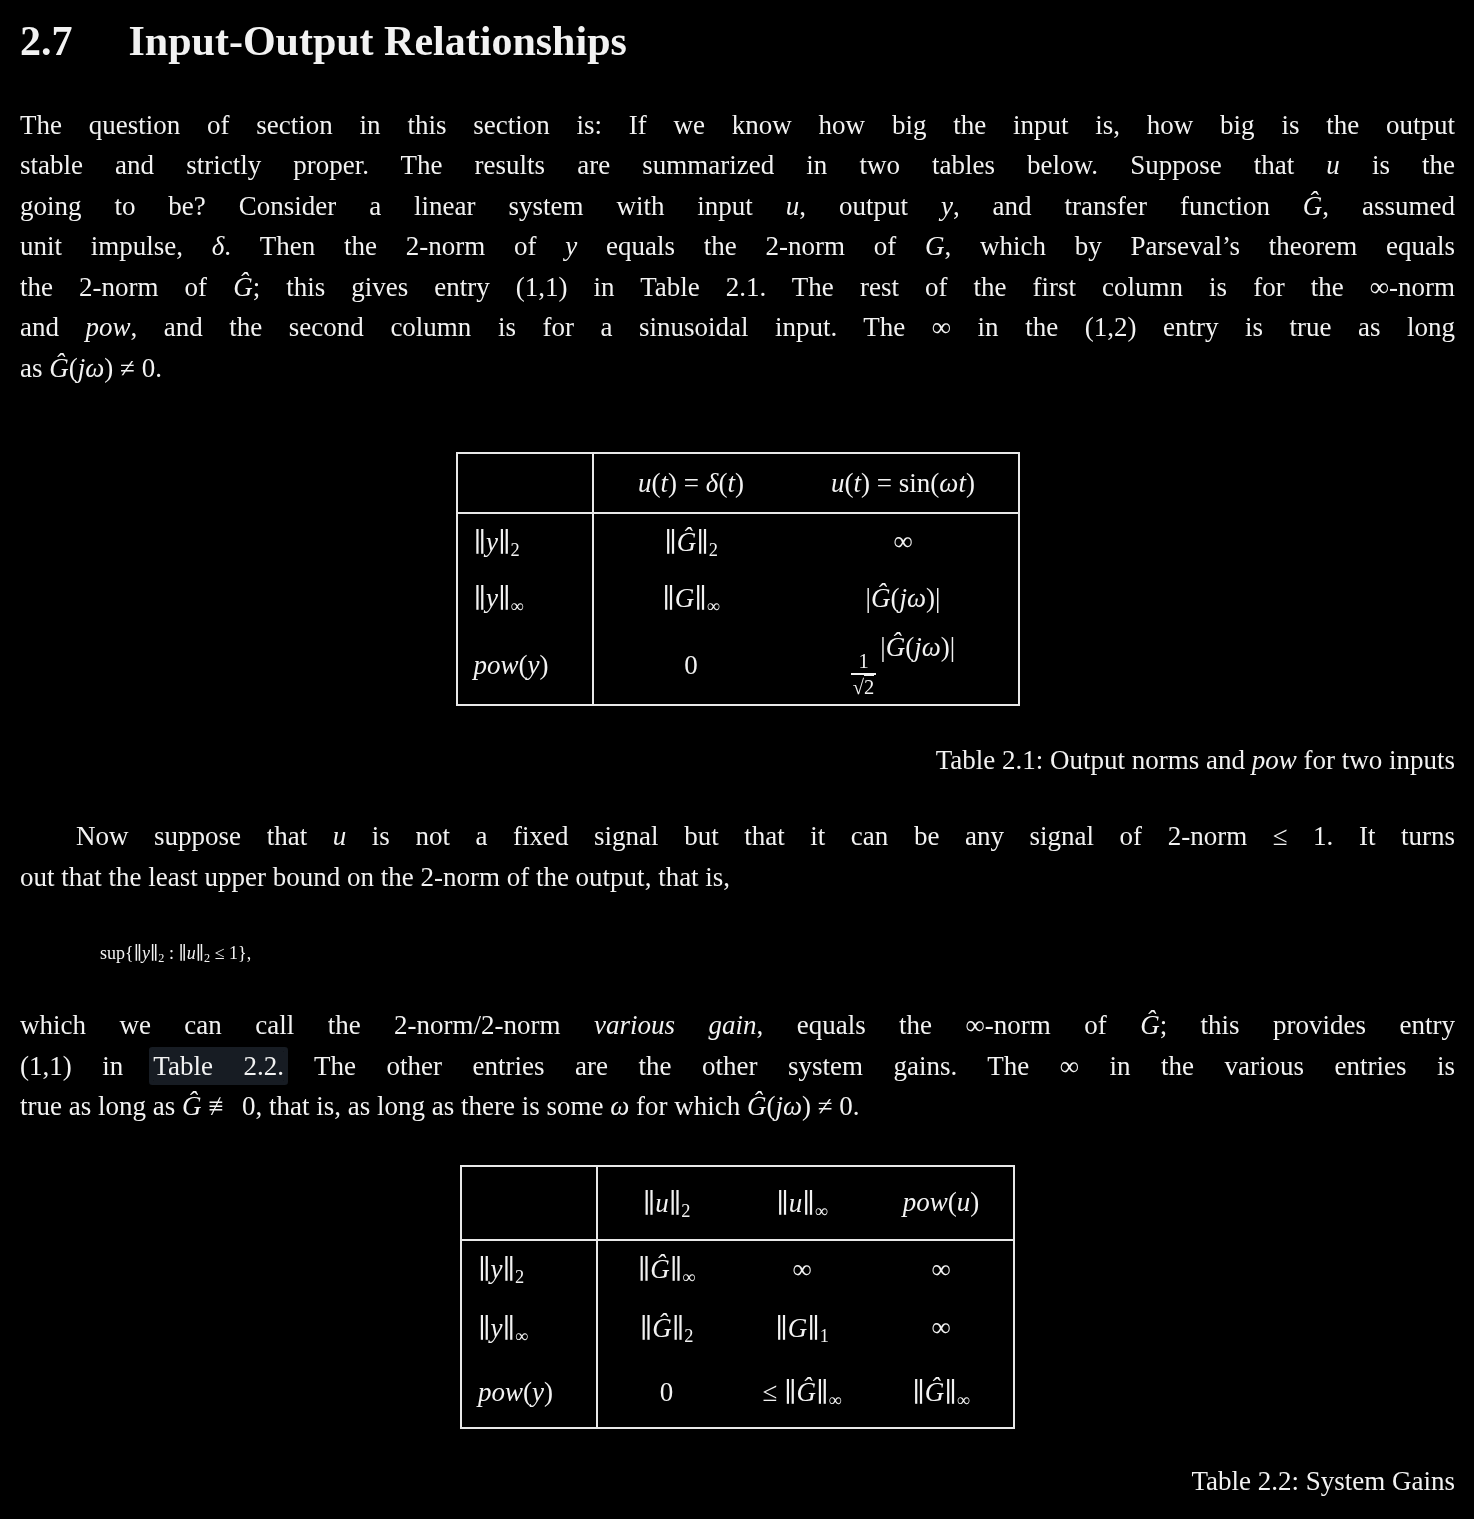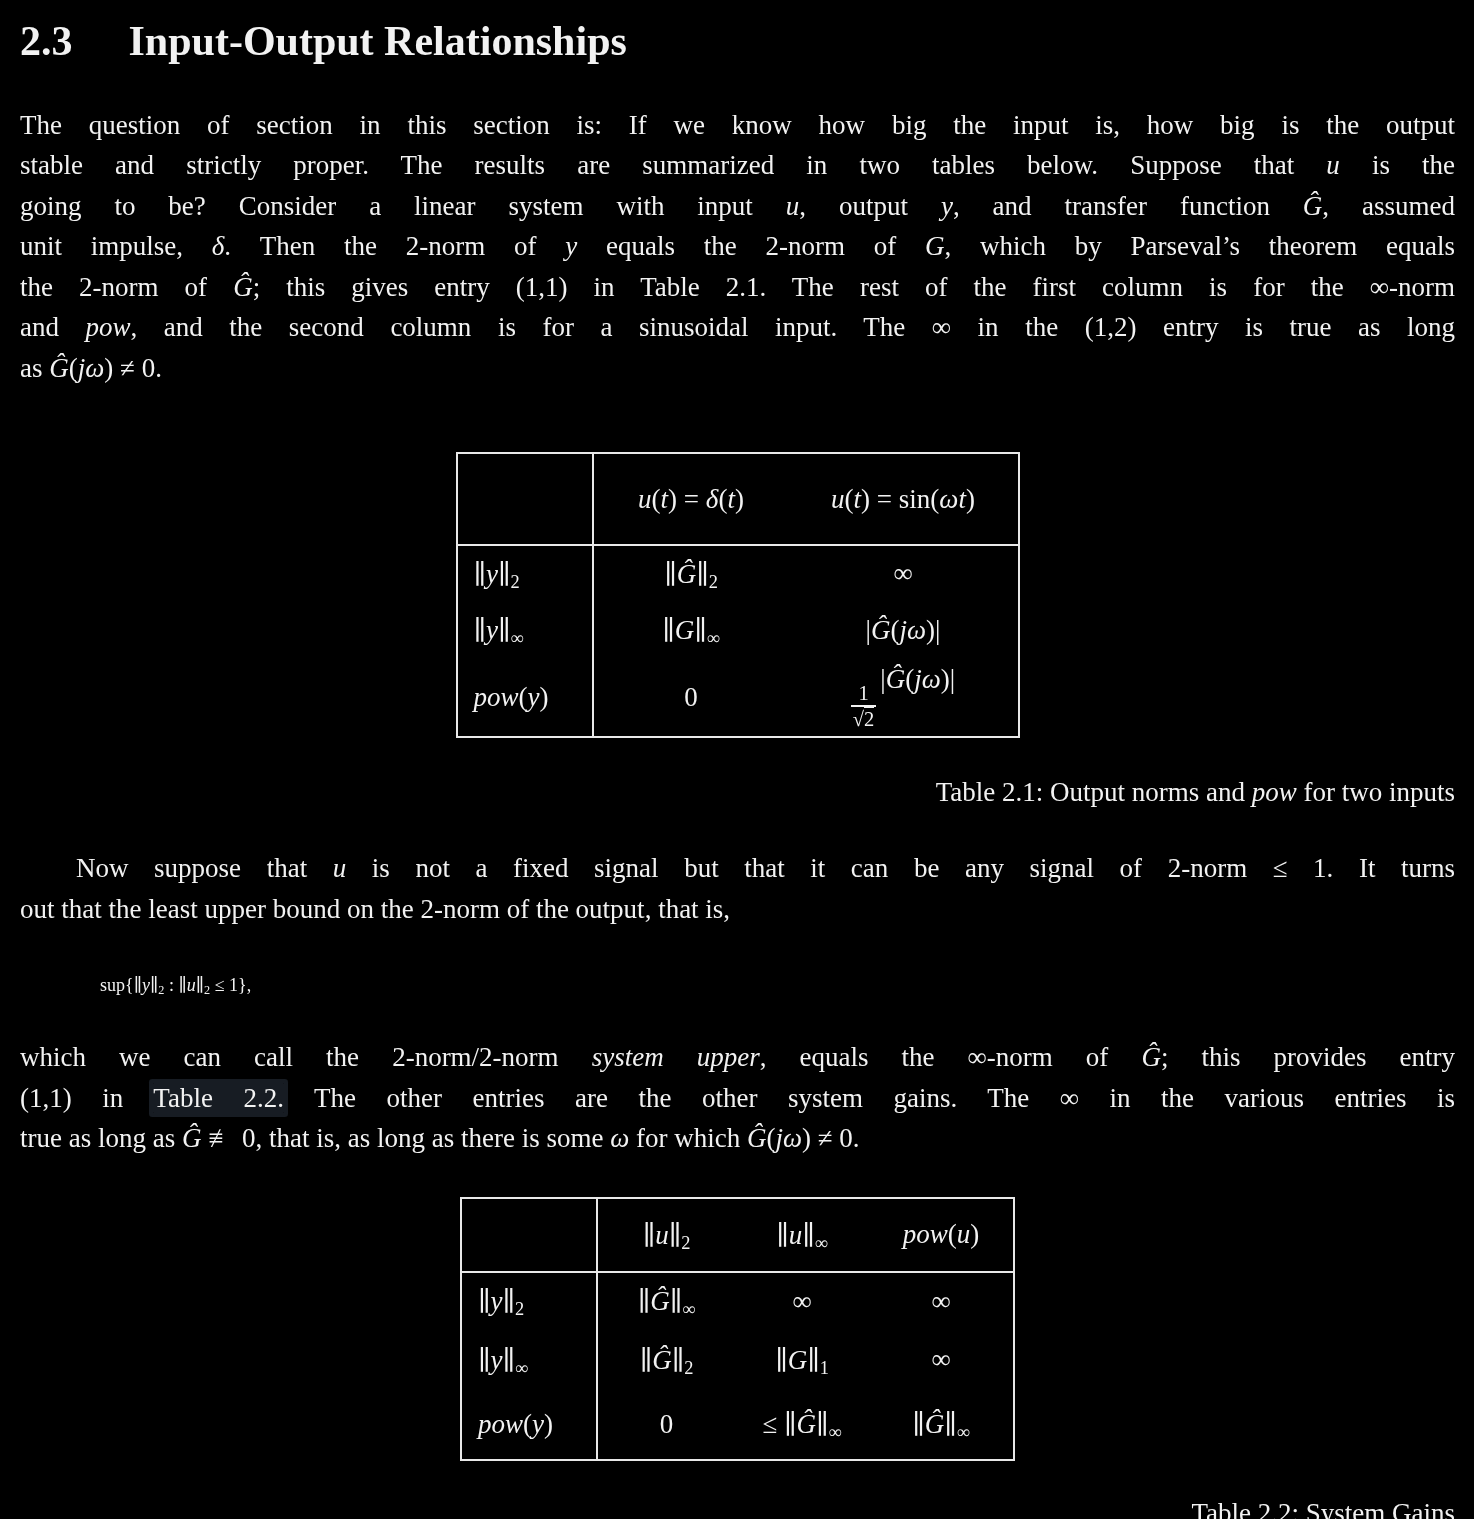--- a/index.html
+++ b/index.html
@@ -20,21 +20,21 @@
   #para2{margin-top:36px;}
   #para2 .line.first{text-indent:56px;}
   #para3{margin-top:28px;}
   .formula{font-size:18px;line-height:48px;margin-top:32px;padding-left:80px;}
   
   .math-table{border-collapse:collapse;margin:0 auto;border:2px solid #e8e8e8;font-size:27px;}
   .math-table td{text-align:center;vertical-align:middle;padding:0 10px;}
   .math-table td.lbl{border-right:2px solid #e8e8e8;text-align:left;padding-left:16px;padding-right:6px;}
   .math-table tr.head td{border-bottom:2px solid #e8e8e8;}
   #table1{margin-top:64px;}
-  #table1 tr.head{height:92px;}
+  #table1 tr.head{height:60px;}
   #table1 tr.r1{height:56px;}
   #table1 tr.r2{height:58px;}
   #table1 tr.r3{height:78px;}
   #table1 col.c0{width:136px;} #table1 col.c1{width:196px;} #table1 col.c2{width:230px;}
   #table2{margin-top:38px;}
   #table2 tr.head{height:74px;}
   #table2 tr.r1{height:58px;}
   #table2 tr.r2{height:60px;}
   #table2 tr.r3{height:70px;}
   #table2 col.c0{width:136px;} #table2 col.c1{width:138px;} #table2 col.c2{width:134px;} #table2 col.c3{width:145px;}
@@ -49,21 +49,21 @@
         font-size:76%;line-height:1.12;margin-right:4px;}
   .frac .fd{border-top:2px solid #f2f2f2;padding:1px 2px 0 2px;}
   .frac .sqn{border-top:1.5px solid #f2f2f2;}
 </style>
 </head>
 <body>
 
 <div class="page">
 
   <div class="heading">
-    <span class="num">2.3</span><span>Input-Output Relationships</span>
+    <span class="num">2.7</span><span>Input-Output Relationships</span>
   </div>
 
   <div class="para" id="para1">
     <div class="line">The question of section in this section is: If we know how big the input is, how big is the output</div>
     <div class="line">stable and strictly proper.  The results are summarized in two tables below.  Suppose that <i>u</i> is the</div>
     <div class="line">going to be?  Consider a linear system with input <i>u</i>, output <i>y</i>, and transfer function <i>Ĝ</i>, assumed</div>
     <div class="line">unit impulse, <i>δ</i>.  Then the 2-norm of <i>y</i> equals the 2-norm of <i>G</i>, which by Parseval’s theorem equals</div>
     <div class="line">the 2-norm of <i>Ĝ</i>; this gives entry (1,1) in Table 2.1.  The rest of the first column is for the ∞-norm</div>
     <div class="line">and <i>pow</i>, and the second column is for a sinusoidal input.  The ∞ in the (1,2) entry is true as long</div>
     <div class="line end">as <i>Ĝ</i>(<i>jω</i>) ≠ 0.</div>
@@ -105,21 +105,21 @@
   <div class="caption" id="cap1">Table 2.1: Output norms and <i>pow</i> for two inputs</div>
 
   <div class="para" id="para2">
     <div class="line first">Now suppose that <i>u</i> is not a fixed signal but that it can be any signal of 2-norm ≤ 1.  It turns</div>
     <div class="line end">out that the least upper bound on the 2-norm of the output, that is,</div>
   </div>
 
   <div class="formula" id="formula">sup{∥<i>y</i>∥<sub>2</sub> : ∥<i>u</i>∥<sub>2</sub> ≤ 1},</div>
 
   <div class="para" id="para3">
-    <div class="line">which we can call the 2-norm/2-norm <i>system upper</i>, equals the ∞-norm of <i>Ĝ</i>; this provides entry</div>
+    <div class="line">which we can call the 2-norm/2-norm <i>various gain</i>, equals the ∞-norm of <i>Ĝ</i>; this provides entry</div>
     <div class="line">(1,1) in <span class="hl">Table 2.2.</span>  The other entries are the other system gains.  The ∞ in the various entries is</div>
     <div class="line end">true as long as <i>Ĝ</i> ≢ 0, that is, as long as there is some <i>ω</i> for which <i>Ĝ</i>(<i>jω</i>) ≠ 0.</div>
   </div>
 
   <table class="math-table" id="table2">
     <colgroup>
         <col class="c0">
         <col class="c1">
         <col class="c2">
         <col class="c3">

